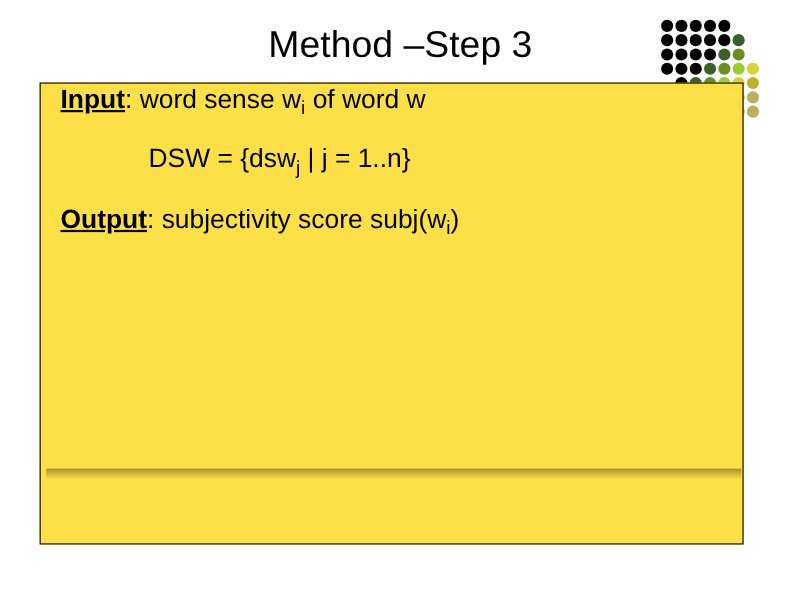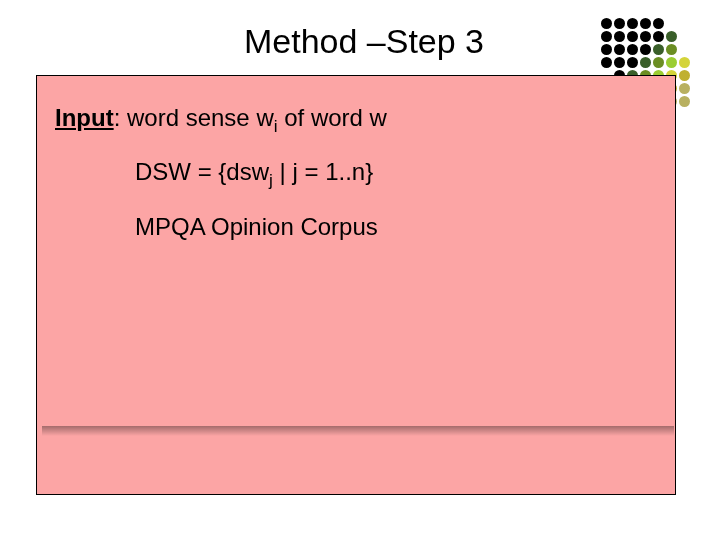--- a/index.html
+++ b/index.html
@@ -34,22 +34,22 @@
     font-size: 34px;
     font-weight: 400;
     text-align: center;
     margin: 2px auto 14px auto;
     width: 80%;
   }
   .box {
     border: 1px solid #000;
     width: 640px;
     height: 420px;
-    padding: 29px 18px 18px 18px;
-    background: #fca5a5;
+    padding: 2px 18px 18px 18px;
+    background: #fde047;
     position: relative;
   }
   .line {
     font-size: 24px;
     line-height: 1.1;
     margin-bottom: 28px;
   }
   .label-strong {
     font-weight: 700;
     text-decoration: underline;
@@ -134,20 +134,22 @@
 
     <p class="line">
       <span class="label-strong">Input</span><span>: word sense w</span><sub>i</sub><span> of word w</span>
     </p>
 
     <p class="line indent">
       <span>DSW = {dsw</span><sub>j</sub><span> | j = 1..n}</span>
     </p>
 
 
-    <p class="line indent">MPQA Opinion Corpus</p>
 
+    <p class="line">
+      <span class="label-strong">Output</span><span>: subjectivity score subj(w</span><sub>i</sub><span>)</span>
+    </p>
 
   </div>
 
   <div class="shadow-strip"></div>
 
 </div>
 
 </body></html>

